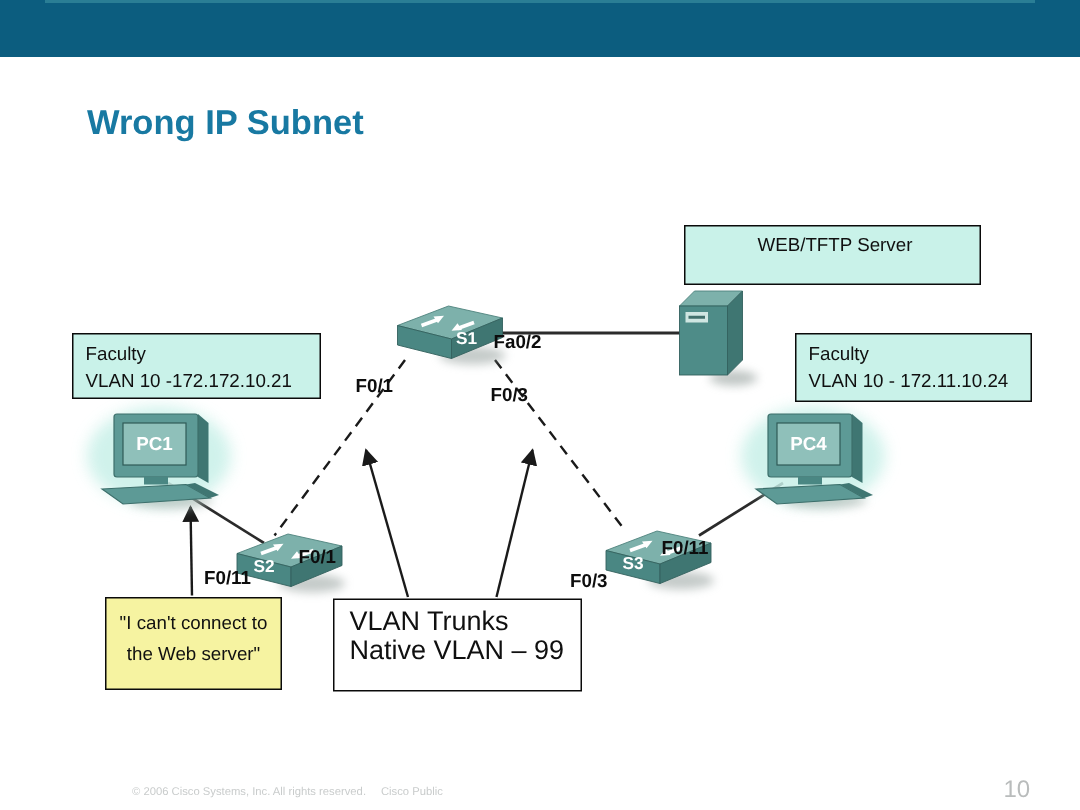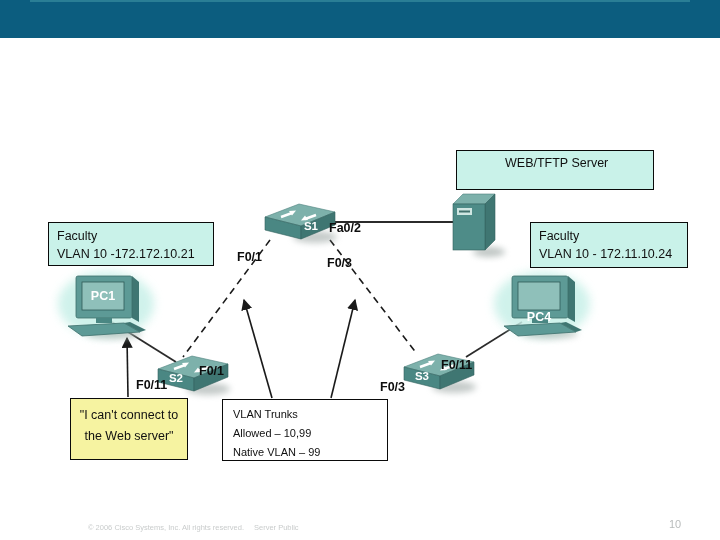--- a/index.html
+++ b/index.html
@@ -13,39 +13,40 @@
     position:absolute;left:58px;top:68px;font-size:23px;font-weight:bold;
     color:var(--color-title,#1879a2);letter-spacing:0px;
   }
   .diagram-svg{position:absolute;left:0;top:0;width:720px;height:540px;}
   .cyanbox{
     position:absolute;background:var(--color-box-fill,#c9f2e9);border:1.5px solid #0a0a0a;
     font-size:12.5px;line-height:18px;padding:4px 0 0 8px;color:#101010;box-sizing:border-box;
   }
   .whitebox{
     position:absolute;background:#ffffff;border:1.5px solid #0a0a0a;
-    font-size:11px;line-height:19px;padding:5px 0 0 10px;color:#101010;box-sizing:border-box;
+    font-size:18px;line-height:19px;padding:5px 0 0 10px;color:#101010;box-sizing:border-box;
   }
   .notebox{
     position:absolute;background:var(--color-note-fill,#f6f3a1);border:1.5px solid #0a0a0a;
     font-size:12.5px;line-height:21px;padding-top:6px;color:#101010;text-align:center;box-sizing:border-box;
   }
   .portlabel{position:absolute;font-weight:bold;font-size:12.5px;color:#0d0d0d;white-space:nowrap;margin-top:24px;}
   .devlabel{position:absolute;font-weight:bold;font-size:11.5px;color:#ffffff;text-align:center;}
   .footer-text{position:absolute;font-size:7.5px;color:var(--color-footer,#c9cccc);white-space:nowrap;}
-  .page-number{position:absolute;left:669px;top:518px;font-size:11px;color:#b9bcbc;}
+  .page-number{position:absolute;left:669px;top:518px;font-size:16px;color:#b9bcbc;}
 </style>
 </head>
 <body>
 
 <div class="slide">
 
   <div class="topbar"></div>
   <div class="accent-line"></div>
 
+  <div class="title">Wrong IP Subnet</div>
 
   <svg class="diagram-svg" viewBox="0 0 720 540" xmlns="http://www.w3.org/2000/svg">
     <defs>
       <marker id="ah" markerWidth="9" markerHeight="8" refX="6.2" refY="3.5" orient="auto">
         <polygon points="0,0 7,3.5 0,7" fill="#1a1a1a"></polygon>
       </marker>
       <filter id="soft" x="-60%" y="-60%" width="220%" height="220%">
         <feGaussianBlur stdDeviation="3.2"></feGaussianBlur>
       </filter>
       <filter id="glow" x="-60%" y="-60%" width="220%" height="220%">
@@ -116,35 +117,34 @@
     <div>VLAN 10 - 172.11.10.24</div>
   </div>
 
   <div class="notebox" style="left:70px;top:398px;width:118px;height:62px;">
     <div>"I can't connect to</div>
     <div>the Web server"</div>
   </div>
 
   <div class="whitebox" style="left:222px;top:399px;width:166px;height:62px;">
     <div>VLAN Trunks</div>
-    <div>Allowed – 10,99</div>
     <div>Native VLAN – 99</div>
   </div>
 
   <div class="portlabel" style="left:329px;top:197px;">Fa0/2</div>
   <div class="portlabel" style="left:237px;top:226px;">F0/1</div>
   <div class="portlabel" style="left:327px;top:232px;">F0/3</div>
   <div class="portlabel" style="left:199px;top:340px;">F0/1</div>
   <div class="portlabel" style="left:136px;top:354px;">F0/11</div>
   <div class="portlabel" style="left:380px;top:356px;">F0/3</div>
   <div class="portlabel" style="left:441px;top:334px;">F0/11</div>
 
   <div class="devlabel" style="left:265px;top:220px;width:36px;padding-left:28px;">S1</div>
   <div class="devlabel" style="left:158px;top:372px;width:36px;">S2</div>
   <div class="devlabel" style="left:404px;top:370px;width:36px;">S3</div>
   <div class="devlabel" style="left:82px;top:289px;width:42px;font-size:12.5px;">PC1</div>
-  <div class="devlabel" style="left:518px;top:289px;width:42px;font-size:12.5px;margin-top:21px;">PC4</div>
+  <div class="devlabel" style="left:518px;top:289px;width:42px;font-size:12.5px;">PC4</div>
 
   <div class="footer-text" style="left:88px;top:523px;text-align:right;">© 2006 Cisco Systems, Inc. All rights reserved.</div>
-  <div class="footer-text" style="left:254px;top:523px;">Server Public</div>
+  <div class="footer-text" style="left:254px;top:523px;">Cisco Public</div>
   <div class="page-number">10</div>
 
 </div>
 
 </body></html>

